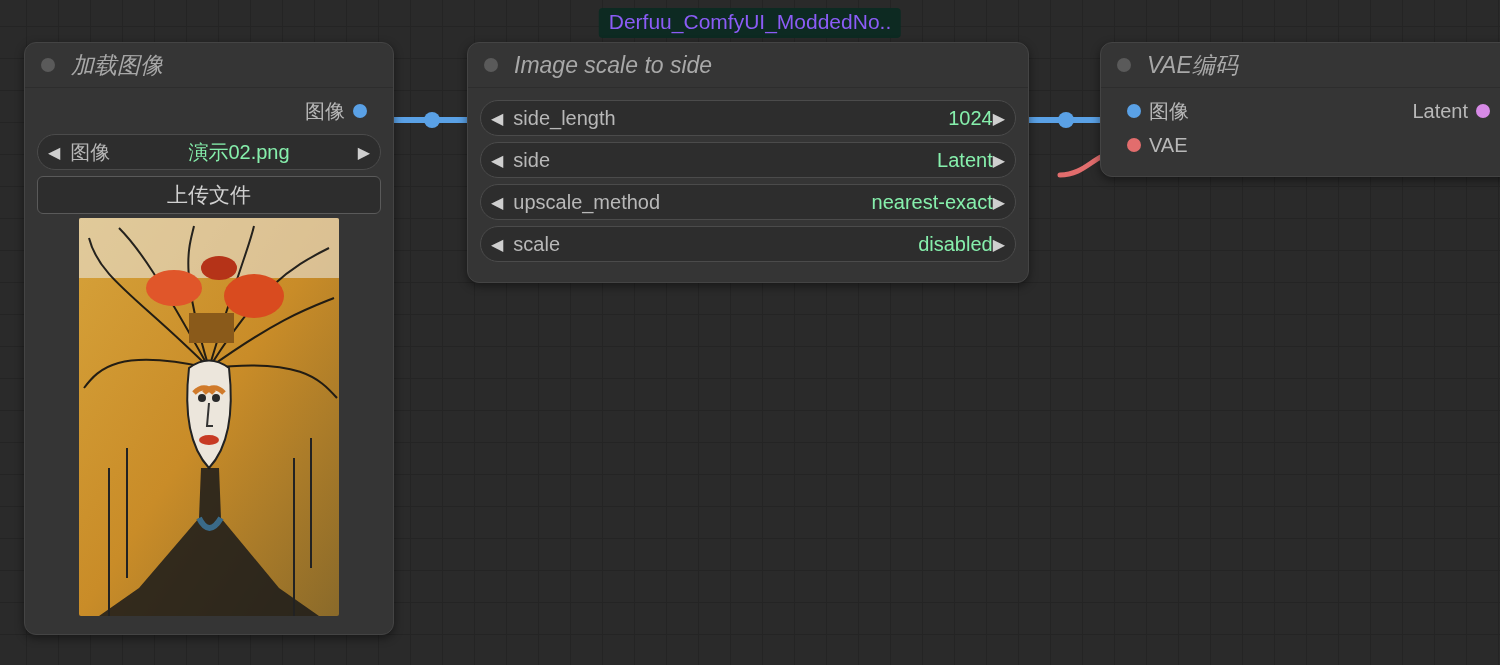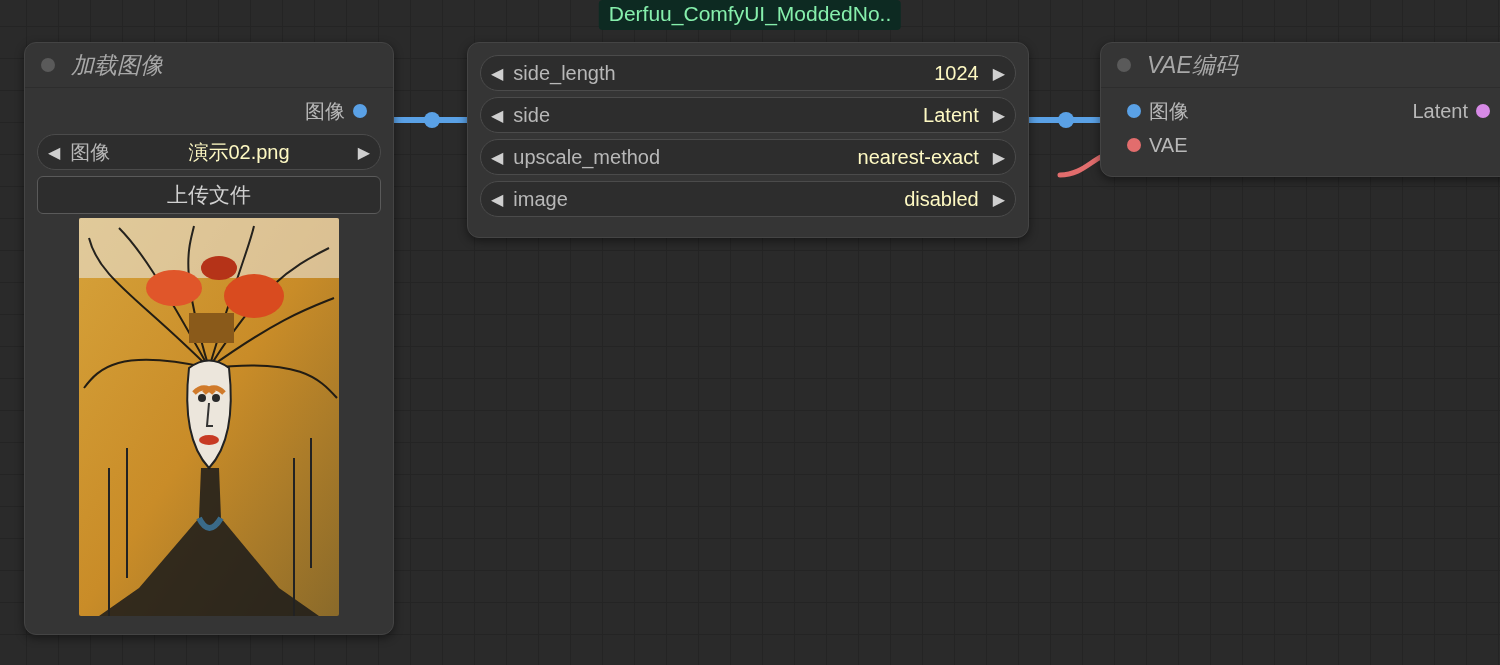--- a/index.html
+++ b/index.html
@@ -19,24 +19,24 @@
     background-image:
       linear-gradient(#242424 1px, transparent 1px),
       linear-gradient(90deg, #242424 1px, transparent 1px);
     background-size: 32px 32px;
     background-position: -6px -6px;
   }
 
   .label-top {
     position: absolute;
     left: 50%;
-    top: 0;
+    top: 8px;
     transform: translateX(-50%);
     background: #0d2a22;
-    color: #86efac;
+    color: #8b5cf6;
     font-size: 21px;
     padding: 2px 10px 4px;
     border-radius: 4px;
   }
 
   .canvas { position: absolute; inset: 0; }
 
   .node {
     position: absolute;
     background: #353535;
@@ -98,21 +98,21 @@
     align-items: center;
     padding: 0 10px;
     margin: 6px 0;
     font-size: 20px;
     color: #b8b8b8;
     position: relative;
   }
   .widget .arrow { color: #cfcfcf; font-size: 16px; user-select: none; }
   .widget .wlabel { margin: 0 10px; flex: 0 0 auto; }
   .widget .spacer { flex: 1; }
-  .widget .wvalue { margin: 0 14px; color: #fef9c3; }
+  .widget .wvalue { margin: 0 0; color: #86efac; }
 
   .btn {
     background: #2d2d2d;
     border: 1px solid #5a5a5a;
     border-radius: 6px;
     height: 38px;
     display: flex;
     align-items: center;
     justify-content: center;
     font-size: 21px;
@@ -243,20 +243,24 @@
             <line x1="48" y1="230" x2="48" y2="360"></line>
             <line x1="215" y1="240" x2="215" y2="398"></line>
             <line x1="232" y1="220" x2="232" y2="350"></line>
           </g>
         </svg>
       </div>
     </div>
   </div>
 
   <div id="node-scale" class="node">
+    <div class="titlebar">
+      <span class="dot"></span>
+      <span class="ttext">Image scale to side</span>
+    </div>
     <div class="body">
 
       <div class="widget">
         <span class="arrow">◀</span>
         <span class="wlabel">side_length</span>
         <span class="spacer"></span>
         <span class="wvalue">1024</span>
         <span class="arrow">▶</span>
       </div>
       <div class="widget">
@@ -268,21 +272,21 @@
       </div>
       <div class="widget">
         <span class="arrow">◀</span>
         <span class="wlabel">upscale_method</span>
         <span class="spacer"></span>
         <span class="wvalue">nearest-exact</span>
         <span class="arrow">▶</span>
       </div>
       <div class="widget">
         <span class="arrow">◀</span>
-        <span class="wlabel">image</span>
+        <span class="wlabel">scale</span>
         <span class="spacer"></span>
         <span class="wvalue">disabled</span>
         <span class="arrow">▶</span>
       </div>
     </div>
   </div>
 
   <div id="node-vae" class="node">
     <div class="titlebar">
       <span class="dot"></span>

